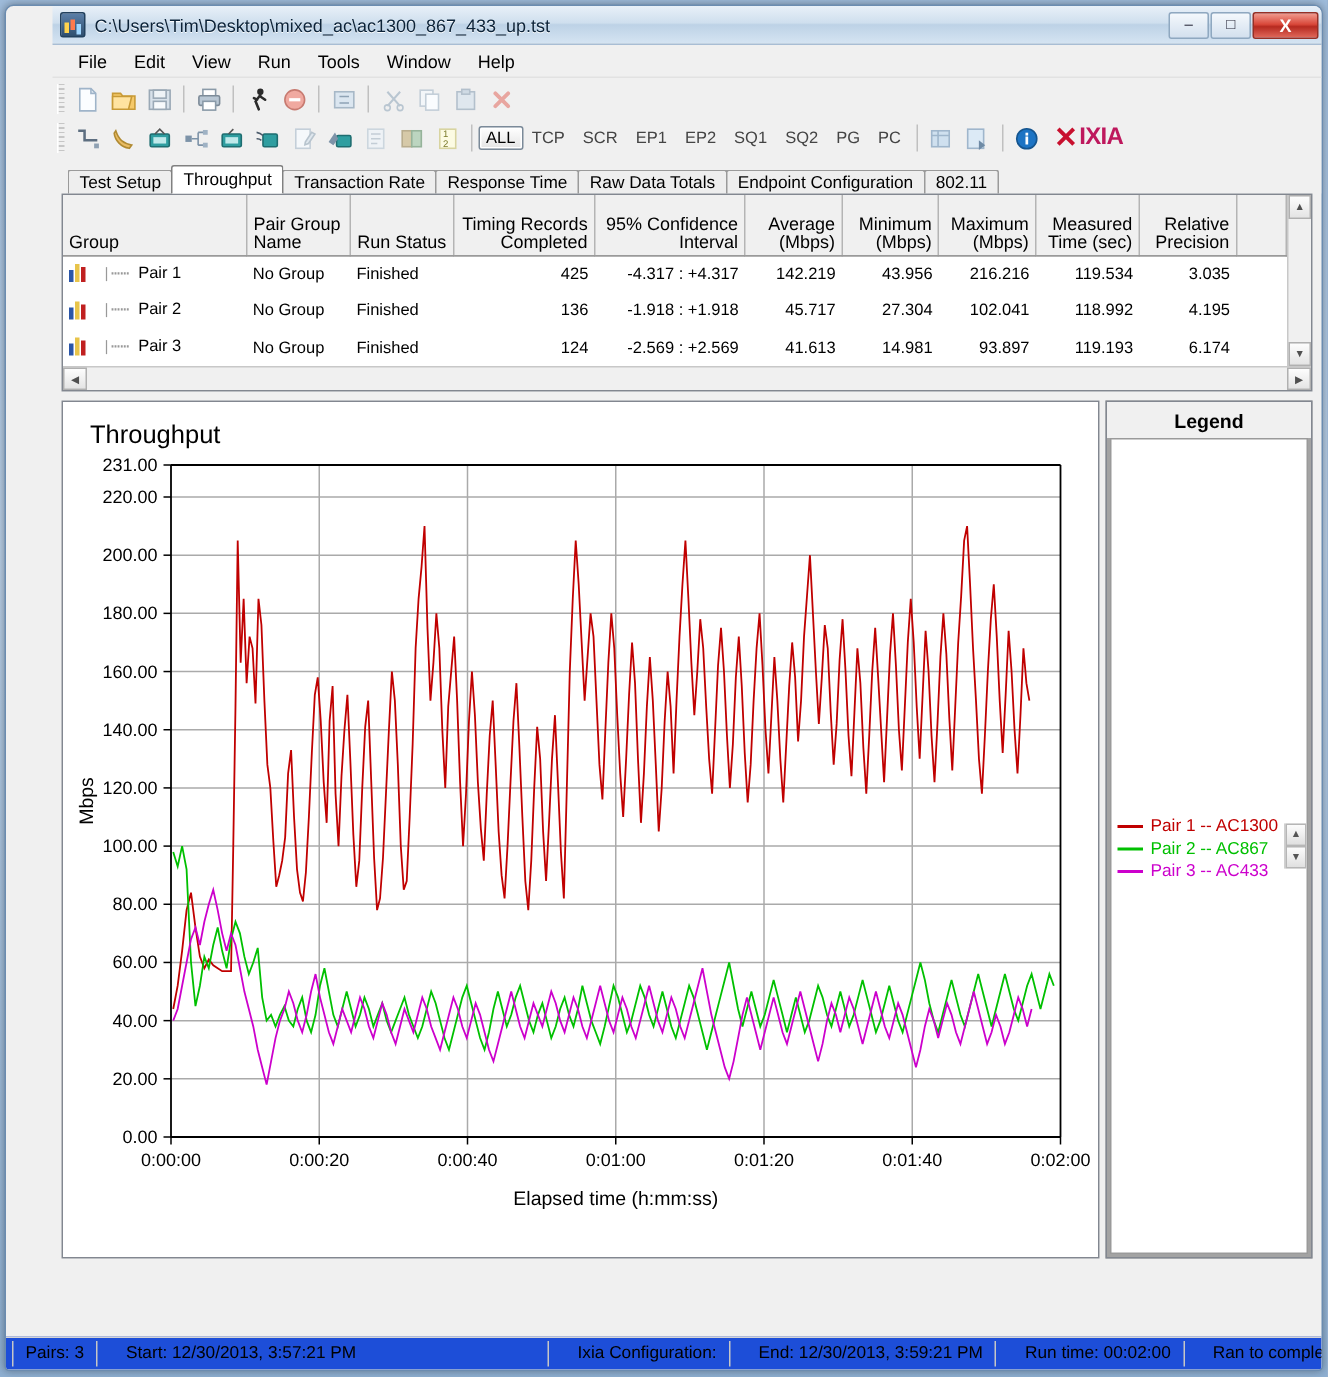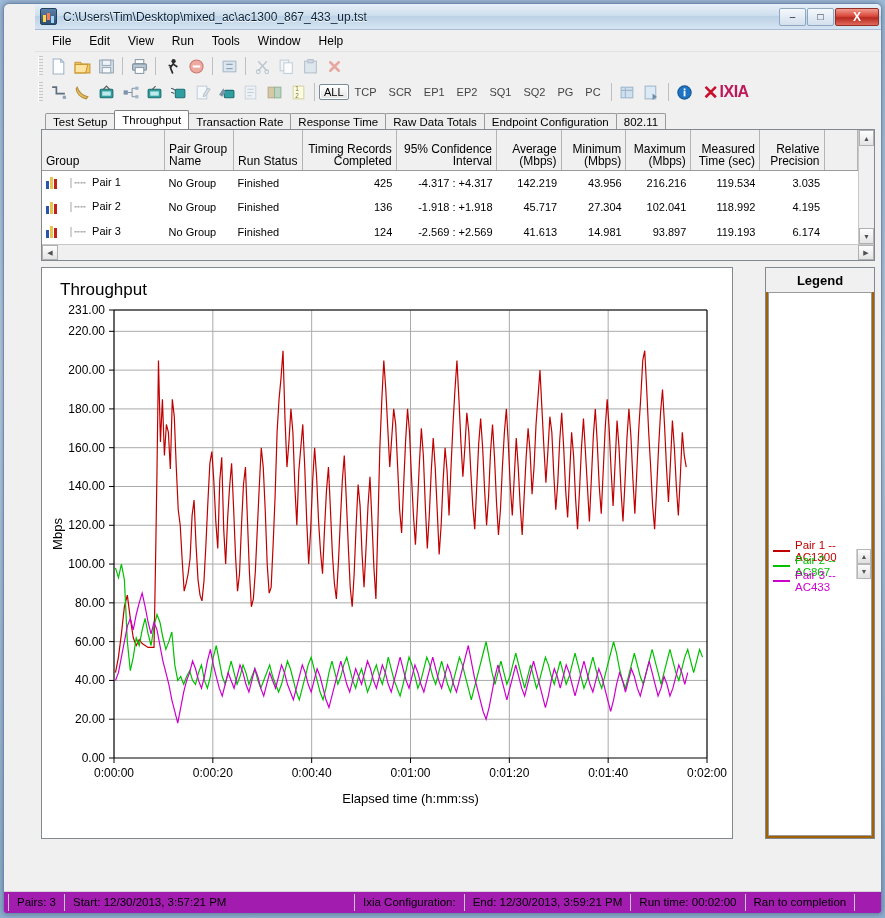--- a/index.html
+++ b/index.html
@@ -216,24 +216,24 @@
     flex: 1; background: #fff;
     border: 1px solid #828790;
     position: relative;
   }
   .chart-title {
     position: absolute; left: 18px; top: 12px;
     font-size: 17px; color: #000;
   }
   .legendcol { width: 174px; display: flex; flex-direction: column; }
   .legendbox {
-    background: #a16207;
+    background: #a3a3a3;
     border: 1px solid #828790;
     flex: 1;
-    display: flex; flex-direction: column; margin-left: 28px;
+    display: flex; flex-direction: column;
   }
   .legend-title {
     text-align: center; font-size: 13px; font-weight: bold; color: #000;
     padding: 5px 0 4px 0;
     background: #f0f0f0;
   }
   .legend-inner {
     flex: 1; background: #fff; margin: 0 2px 2px 2px;
     border: 1px solid #9a9a9a;
     display: flex;
@@ -251,24 +251,25 @@
   }
   .lg-btn {
     height: 15px; background: linear-gradient(180deg,#fcfcfc,#e0e0e0);
     border: 1px solid #b6b6b6; font-size: 7px; color: #555;
     display: flex; align-items: center; justify-content: center;
   }
   
   .statusbar {
     position: absolute; left: 0; right: 0; bottom: 0;
     height: 22px;
-    background: #a21caf;
+    background: #1d4ed8;
     border-top: 1px solid #d4d4d4;
     display: flex; align-items: center;
     padding: 0 4px;
+    gap: 11px;
   }
   .st-cell {
     font-size: 11.5px; color: #000;
     padding: 0 8px; height: 17px; line-height: 17px;
     border-right: 1px solid #c6c6c6;
     white-space: nowrap;
   }
   .st-cell:first-child { border-left: 1px solid #c6c6c6; }
   svg.plot { display: block; }
   text { font-family: "Liberation Sans", sans-serif; }

